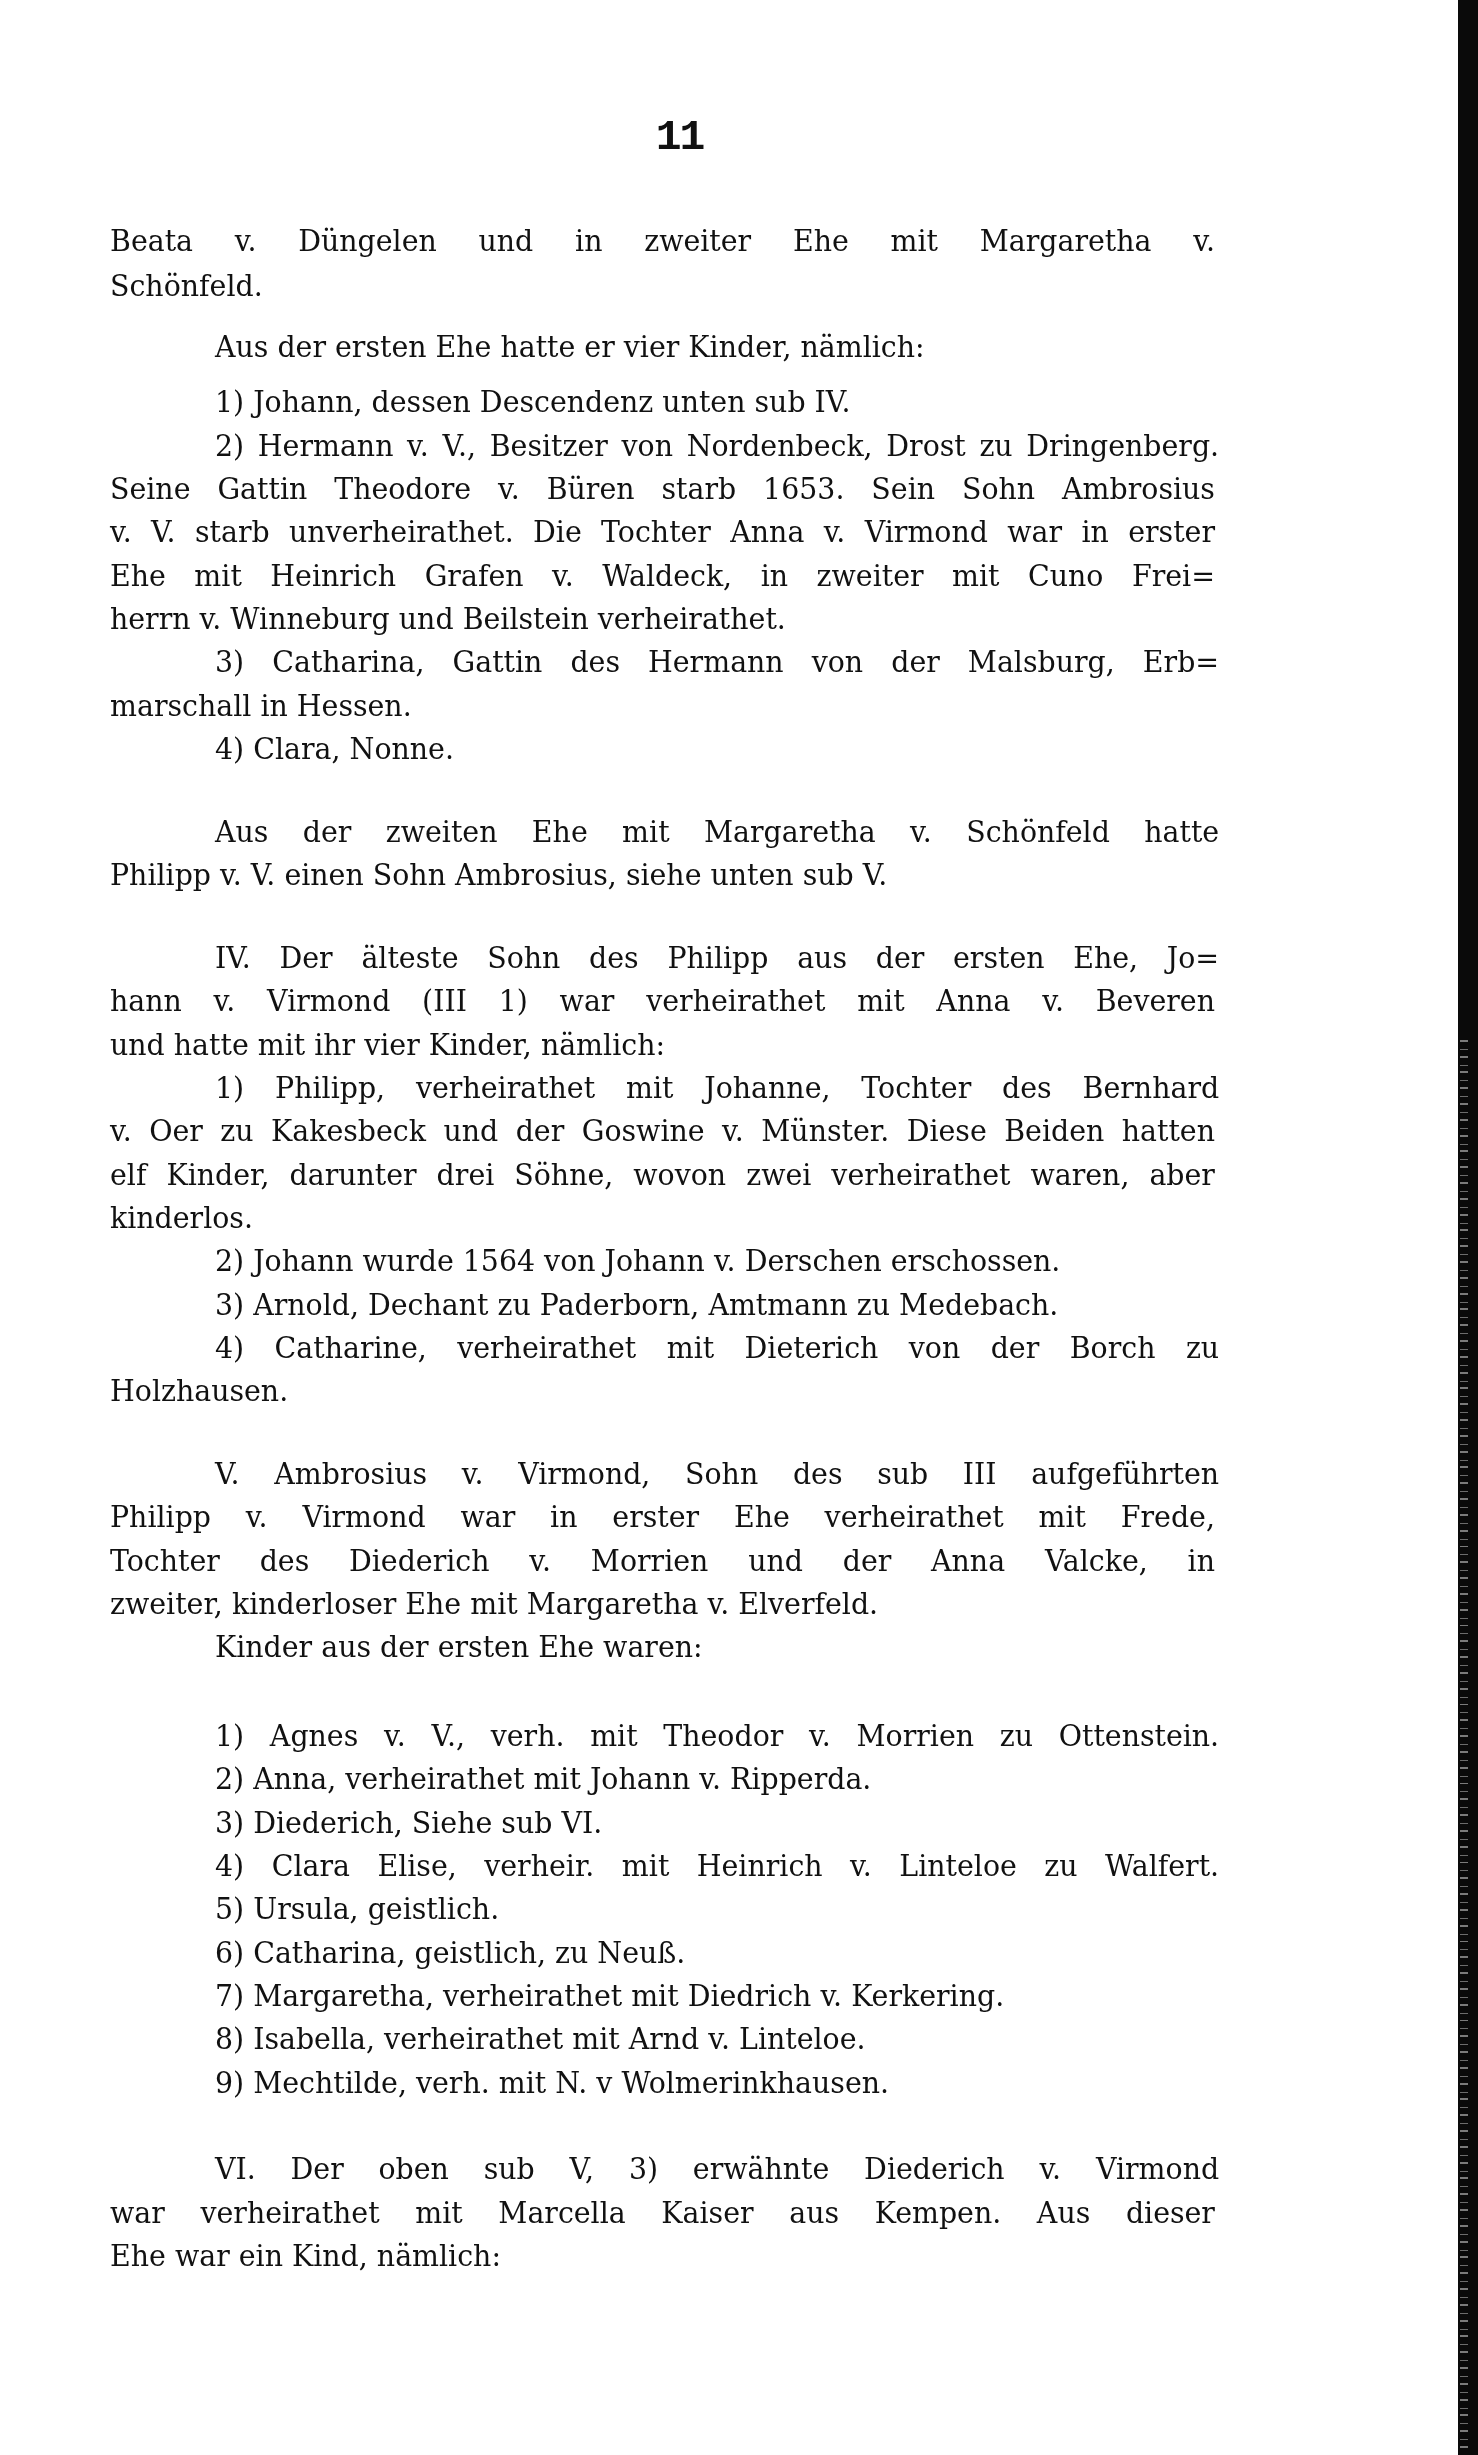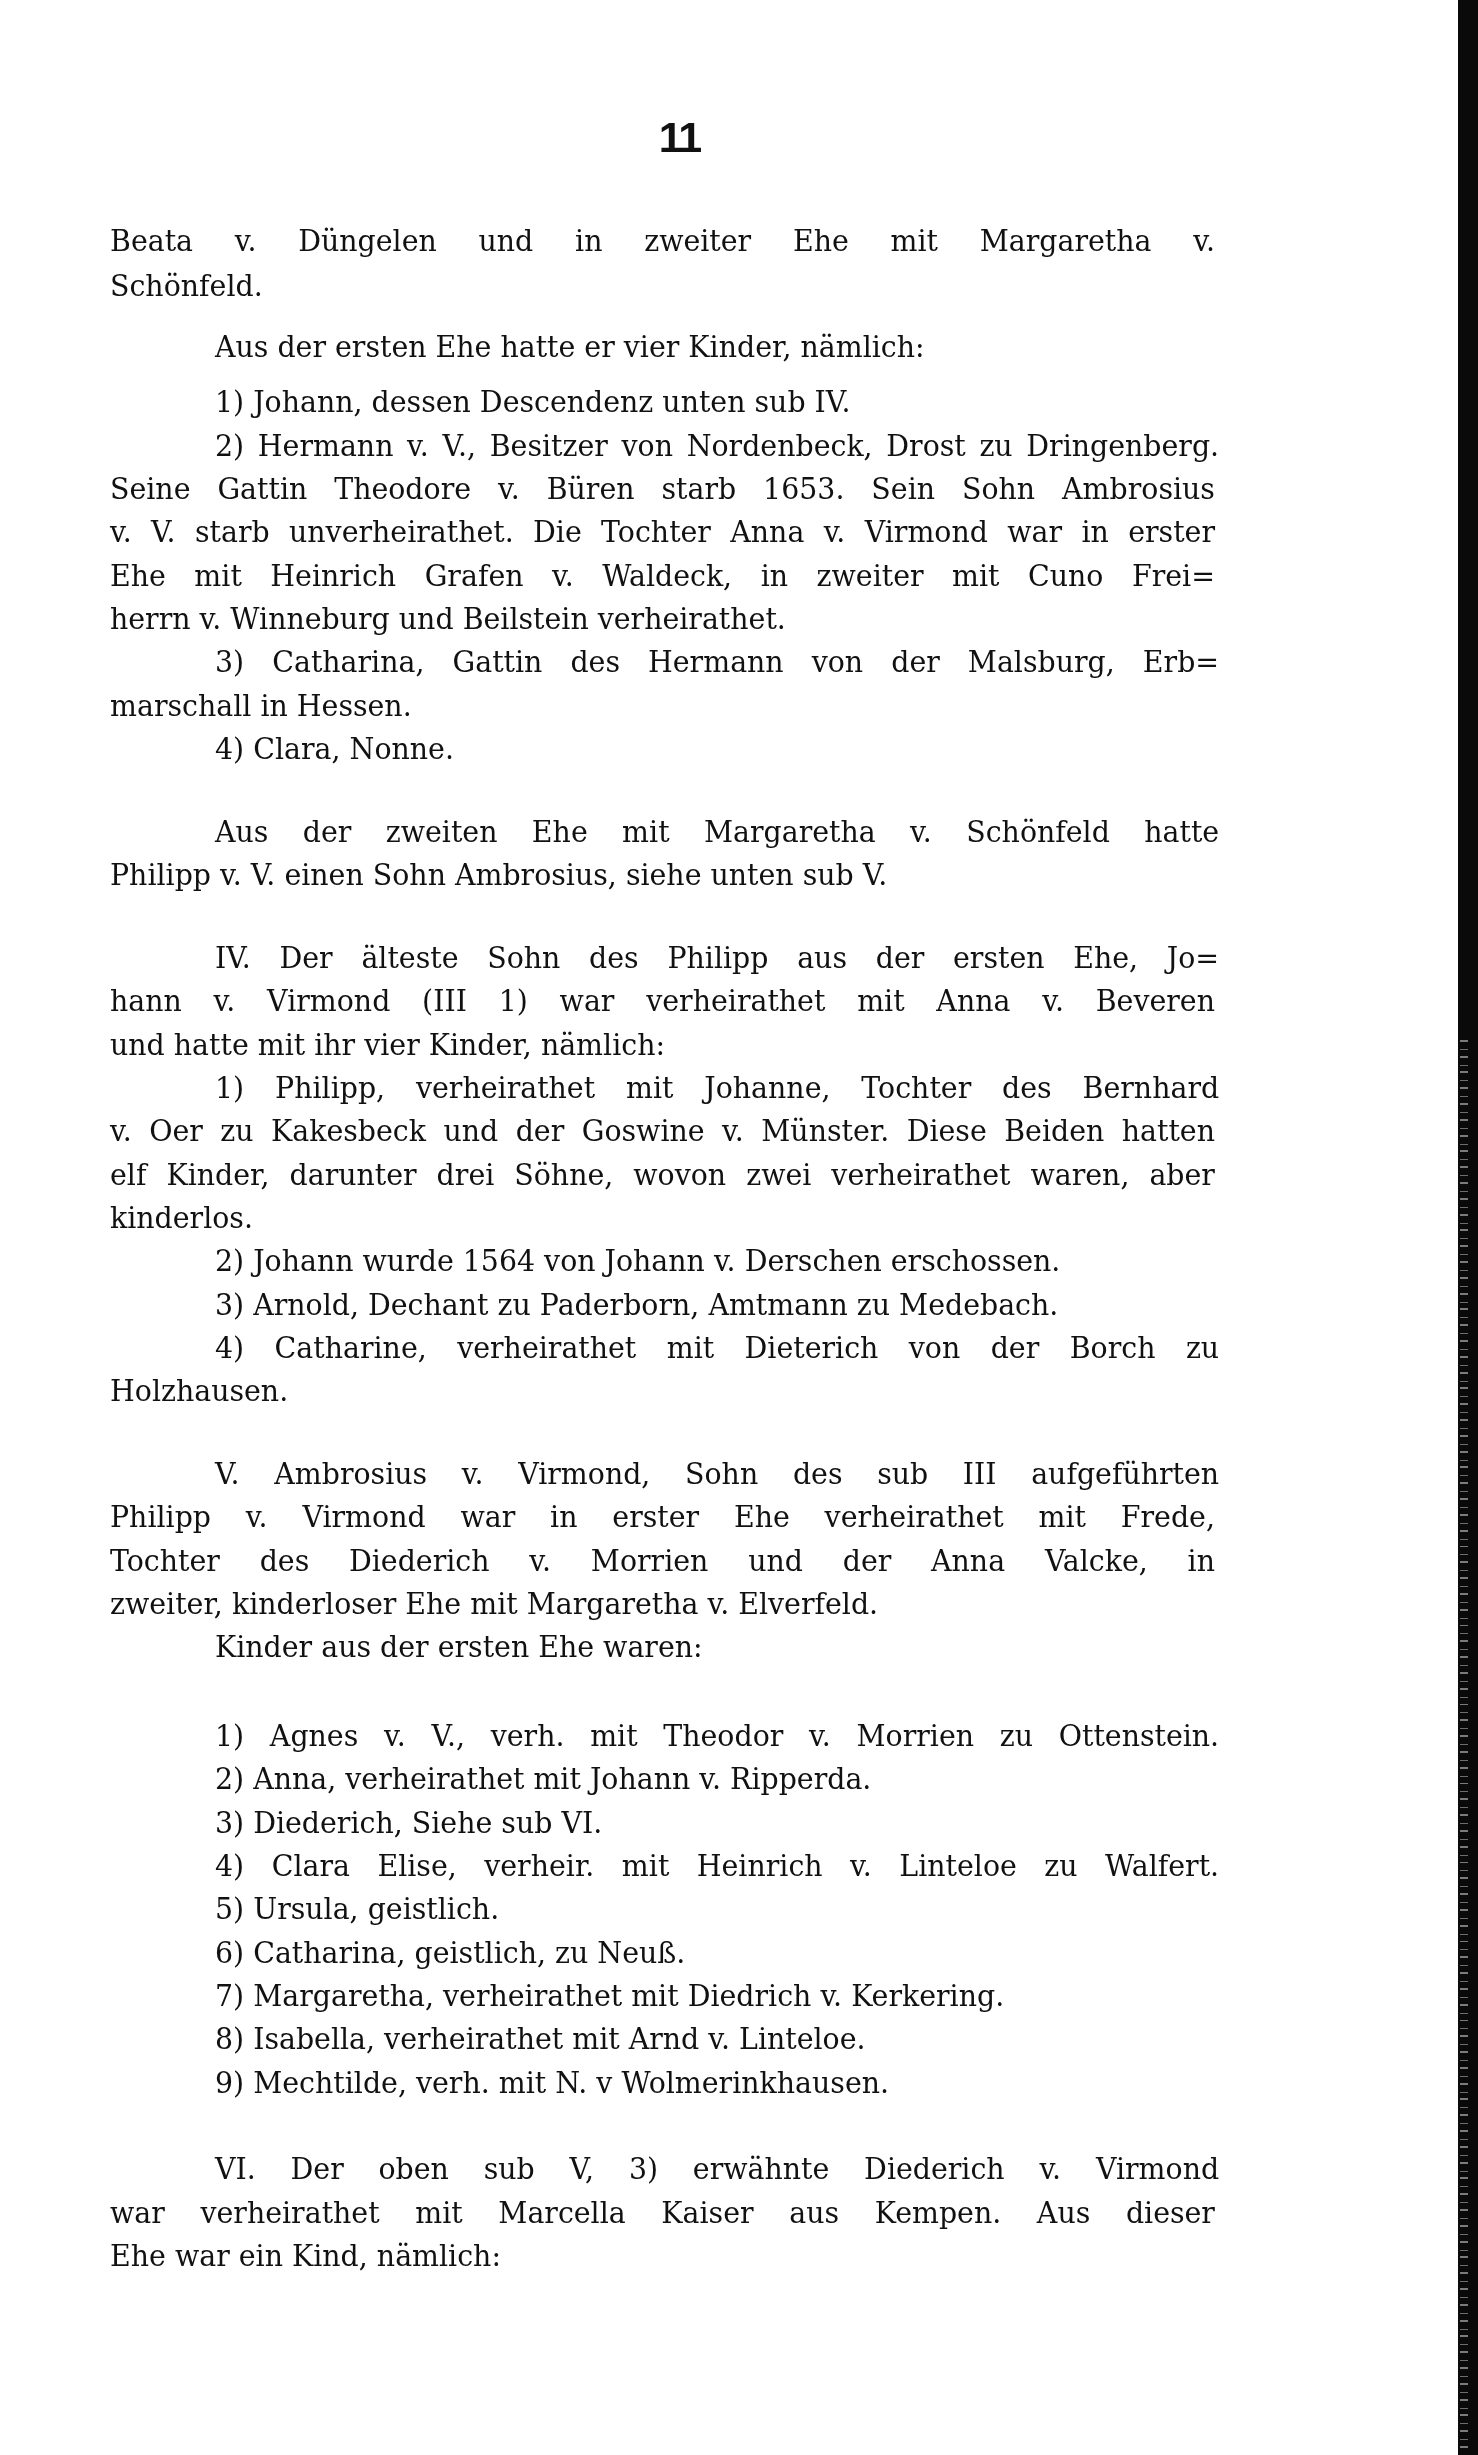--- a/index.html
+++ b/index.html
@@ -13,21 +13,21 @@
     position: absolute; top: 0; right: 0; width: 20.7px; height: 2456px;
     background: #0a0a0a;
   }
   .scan-border .noise {
     position: absolute; left: 2px; top: 1034px; width: 7.9px; height: 1421px;
     background: repeating-linear-gradient(180deg, #0a0a0a 0 5.9px, #d8d8d8 5.9px 7.9px, #0a0a0a 7.9px 14.8px, #bdbdbd 14.8px 15.8px);
     opacity: 0.55;
   }
   .page-number {
     position: absolute; left: 650px; top: 116px; width: 59px; text-align: center;
-    font-family: Liberation Sans, sans-serif;
+    font-family: Liberation Mono, monospace;
     font-size: 43px; font-weight: bold; letter-spacing: -2px; line-height: 43px;
   }
   .line {
     position: absolute; left: 110px; width: 1151px; height: 45px;
     font-size: 29.6px; line-height: 45px; white-space: nowrap;
     text-align: justify; text-align-last: justify;
     transform: scaleX(0.96); transform-origin: left center;
   }
   .line.indent { left: 215px; width: 1046px; }
   .line.last { text-align-last: left; }

